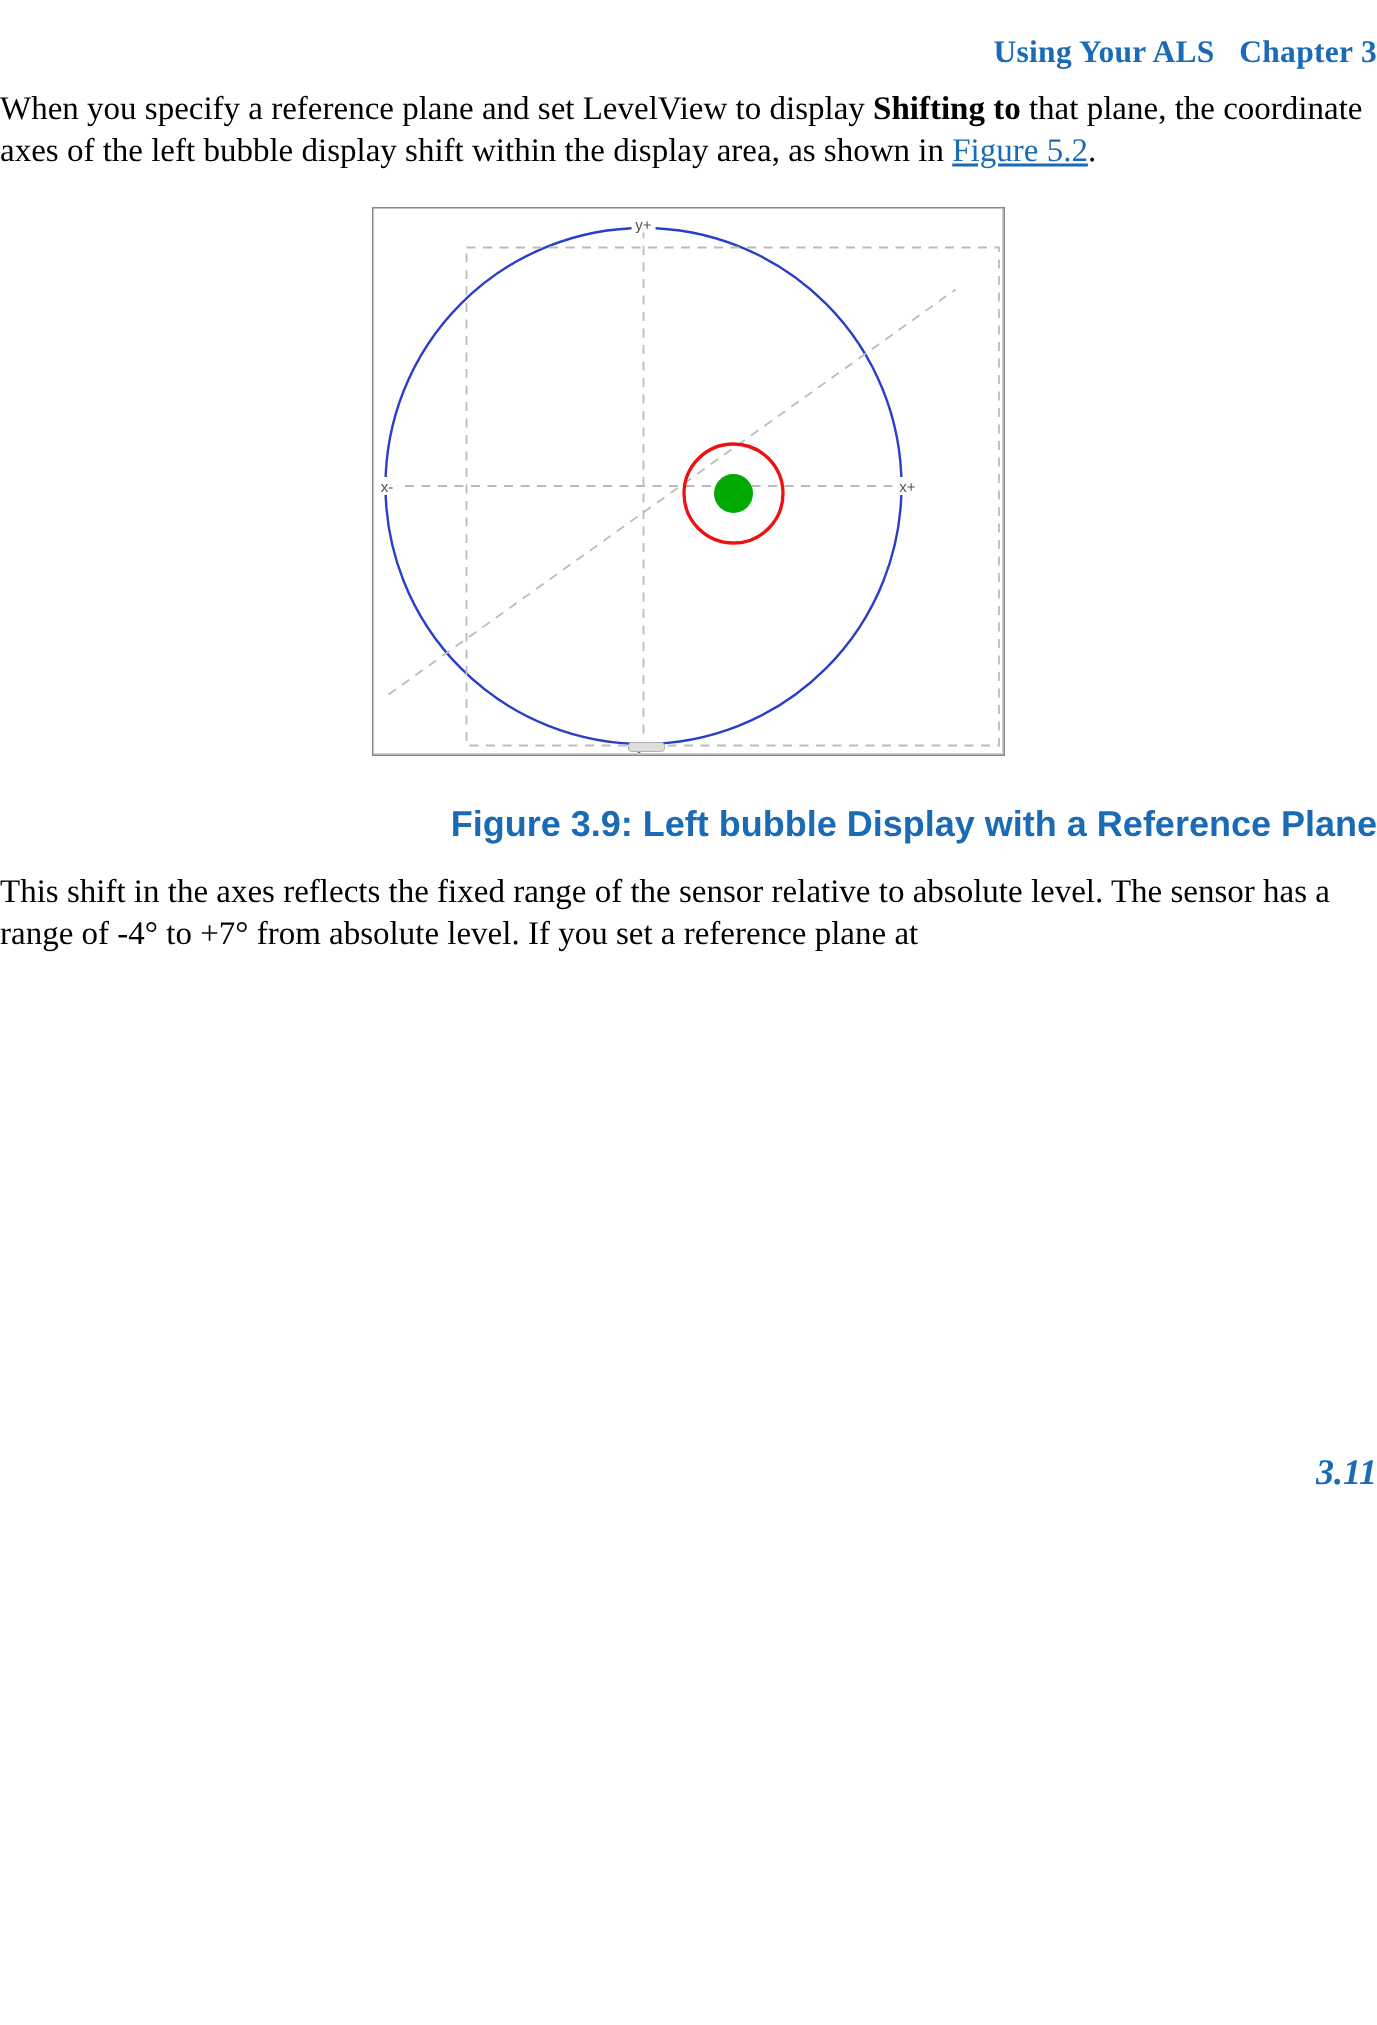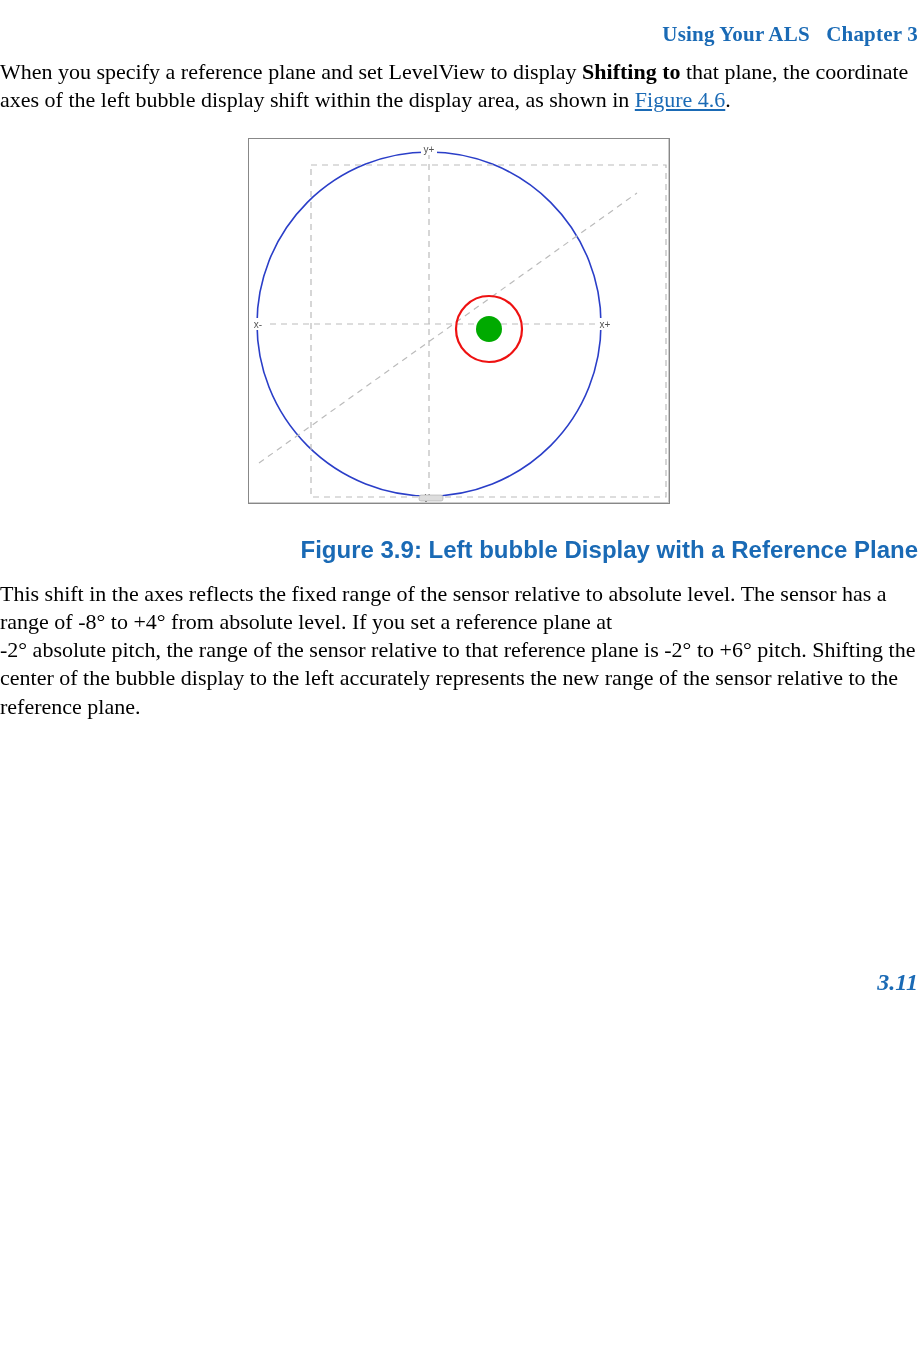--- a/index.html
+++ b/index.html
@@ -109,21 +109,21 @@
 
 <div class="page">
 
   <div class="header">
     <span>Using Your ALS</span>
     &nbsp;
     <span>Chapter 3</span>
   </div>
 
   <div class="body-text">
-    <span>When you specify a reference plane and set LevelView to display </span><strong>Shifting to</strong><span> that plane, the coordinate axes of the left bubble display shift within the display area, as shown in </span><a href="#" class="figlink">Figure 4.6</a><span>.</span>
+    <span>When you specify a reference plane and set LevelView to display </span><strong>Shifting to</strong><span> that plane, the coordinate axes of the left bubble display shift within the display area, as shown in </span><a href="#" class="figlink">Figure 5.2</a><span>.</span>
   </div>
 
   <div class="figure-wrap">
     <div class="figure-box">
       <svg viewBox="0 0 420 364">
 
         <circle cx="180" cy="185" r="172" fill="none" stroke="#2a3ec8" stroke-width="1.6"></circle>
 
         <rect x="62" y="26" width="355" height="332" fill="none" stroke="#bbb" stroke-width="1.2" stroke-dasharray="6 5"></rect>
 
@@ -150,19 +150,18 @@
         <circle cx="240" cy="190" r="13" fill="#0a0"></circle>
 
         <rect x="170" y="356" width="24" height="6" rx="2" fill="#ddd" stroke="#aaa" stroke-width="0.6"></rect>
       </svg>
     </div>
   </div>
 
   <div class="figure-caption">Figure 3.9: Left bubble Display with a Reference Plane</div>
 
   <div class="body-text2">
-    <span>This shift in the axes reflects the fixed range of the sensor relative to absolute level. The sensor has a range of -8° to +4° from absolute level. If you set a reference plane at</span><br>
-    <span>-2° absolute pitch, the range of the sensor relative to that reference plane is -2° to +6° pitch. Shifting the center of the bubble display to the left accurately represents the new range of the sensor relative to the reference plane.</span>
+    <span>This shift in the axes reflects the fixed range of the sensor relative to absolute level. The sensor has a range of -4° to +7° from absolute level. If you set a reference plane at</span><br>
   </div>
 
   <div class="page-number">3.11</div>
 
 </div>
 
 </body></html>

